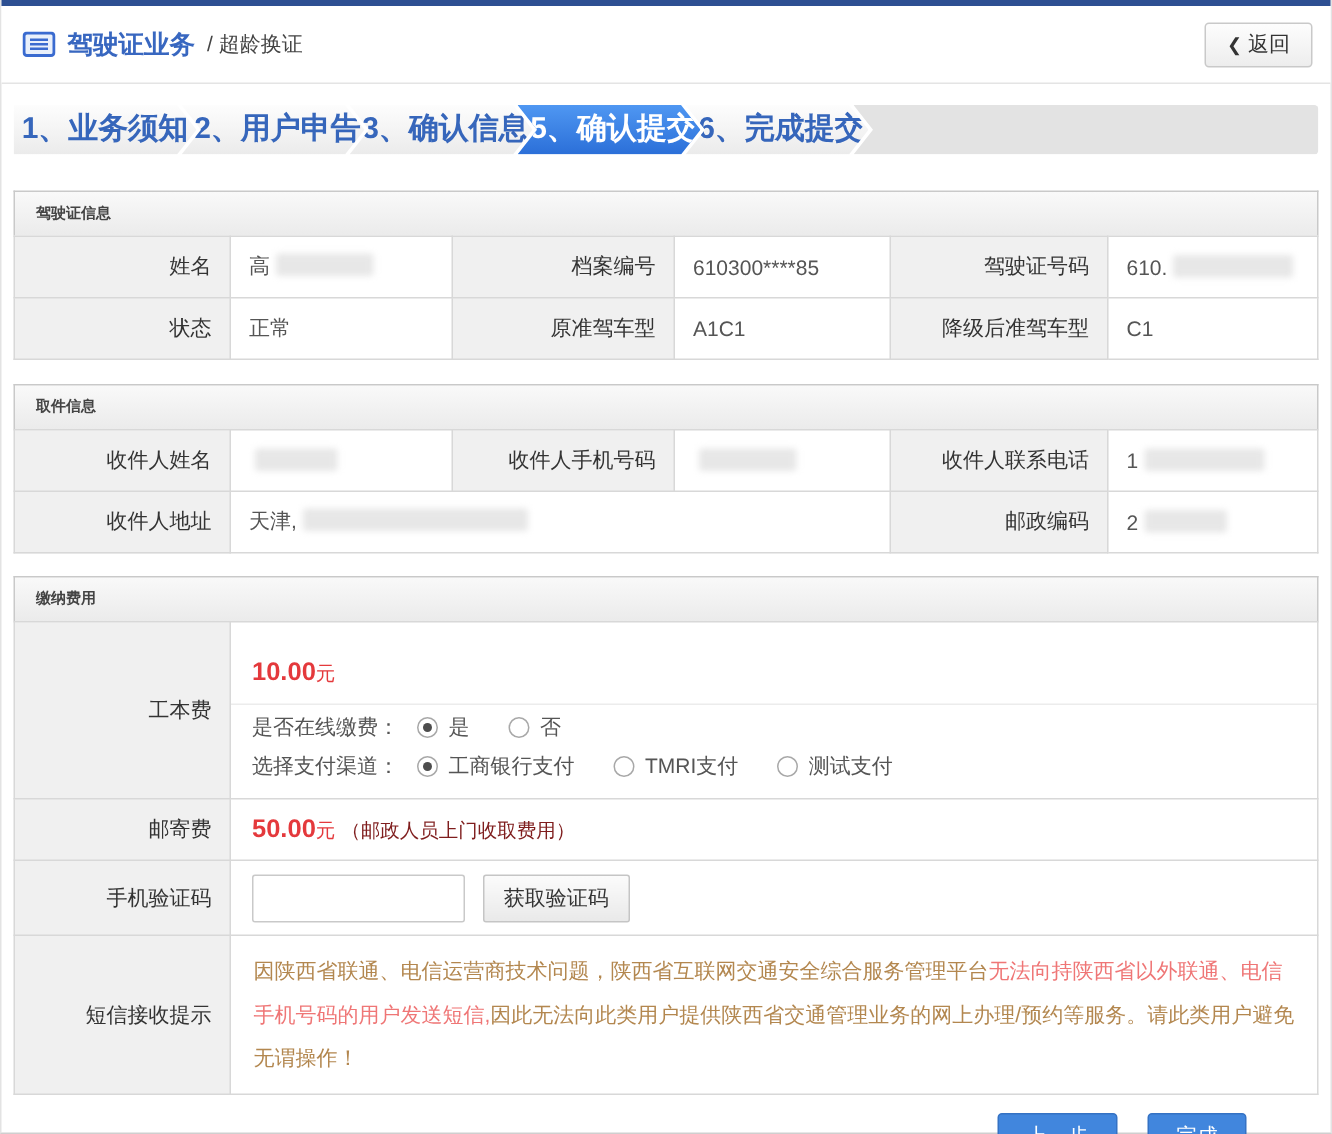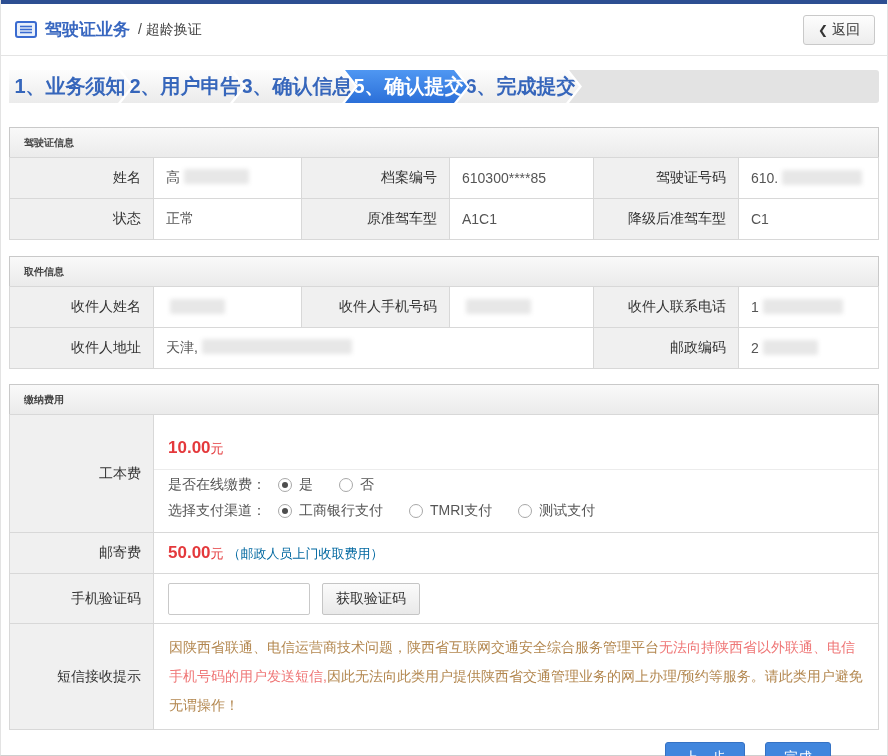--- a/index.html
+++ b/index.html
@@ -38,21 +38,21 @@
   td.lbl { background:#f0f0f0; text-align:right; padding-right:12px; color:#333; }
   td.val { background:#fff; padding-left:12px; color:#555; }
 
   .redact { display:inline-block; height:15px; border-radius:2px; background:#e7e7e7; filter:blur(2px); vertical-align:-2px; margin-left:4px;} .rw55{width:55px;} .rw65{width:65px;} .rw80{width:80px;} .rw150{width:150px;}
 
   
   td.pay-content { background:#fff; padding:0; vertical-align:top; }
   .fee-line { padding:13px 14px 11px 14px; border-bottom:1px solid #ececec;}
   .amount { color:#e4393c; font-weight:bold; font-size:17px; }
   .unit { color:#e4393c; font-size:13px; }
-  .note { color:#0369a1; font-size:13px; margin-left:4px;text-align:right;}
+  .note { color:#7f1d1d; font-size:13px; margin-left:4px;text-align:right;}
   .opt-line { padding:6px 14px 2px 14px; color:#555; display:flex; align-items:center;}
   .opt-q { margin-right:12px; color:#555;}
   .radio { display:inline-flex; align-items:center; margin-right:26px; color:#555; cursor:pointer;}
   .rb { width:14px; height:14px; border:1px solid #a8a8a8; border-radius:50%; background:#fff; display:inline-block; position:relative; margin-right:7px; flex:0 0 auto;}
   .radio.checked .rb::after { content:""; position:absolute; left:3px; top:3px; width:6px; height:6px; border-radius:50%; background:#4d4d4d;}
 
   td.code-cell { padding:8px 14px; }
   .code-input { width:142px; height:32px; border:1px solid #c9c9c9; border-radius:2px; padding:0 8px; font-size:14px; font-family:inherit; vertical-align:middle;}
   .code-btn { height:32px; margin-left:8px; padding:0 13px; background:linear-gradient(#fbfbfb,#e9e9e9); border:1px solid #c5c5c5; border-radius:2px; font-size:14px; color:#333; cursor:pointer; vertical-align:middle; font-family:inherit;}
 

